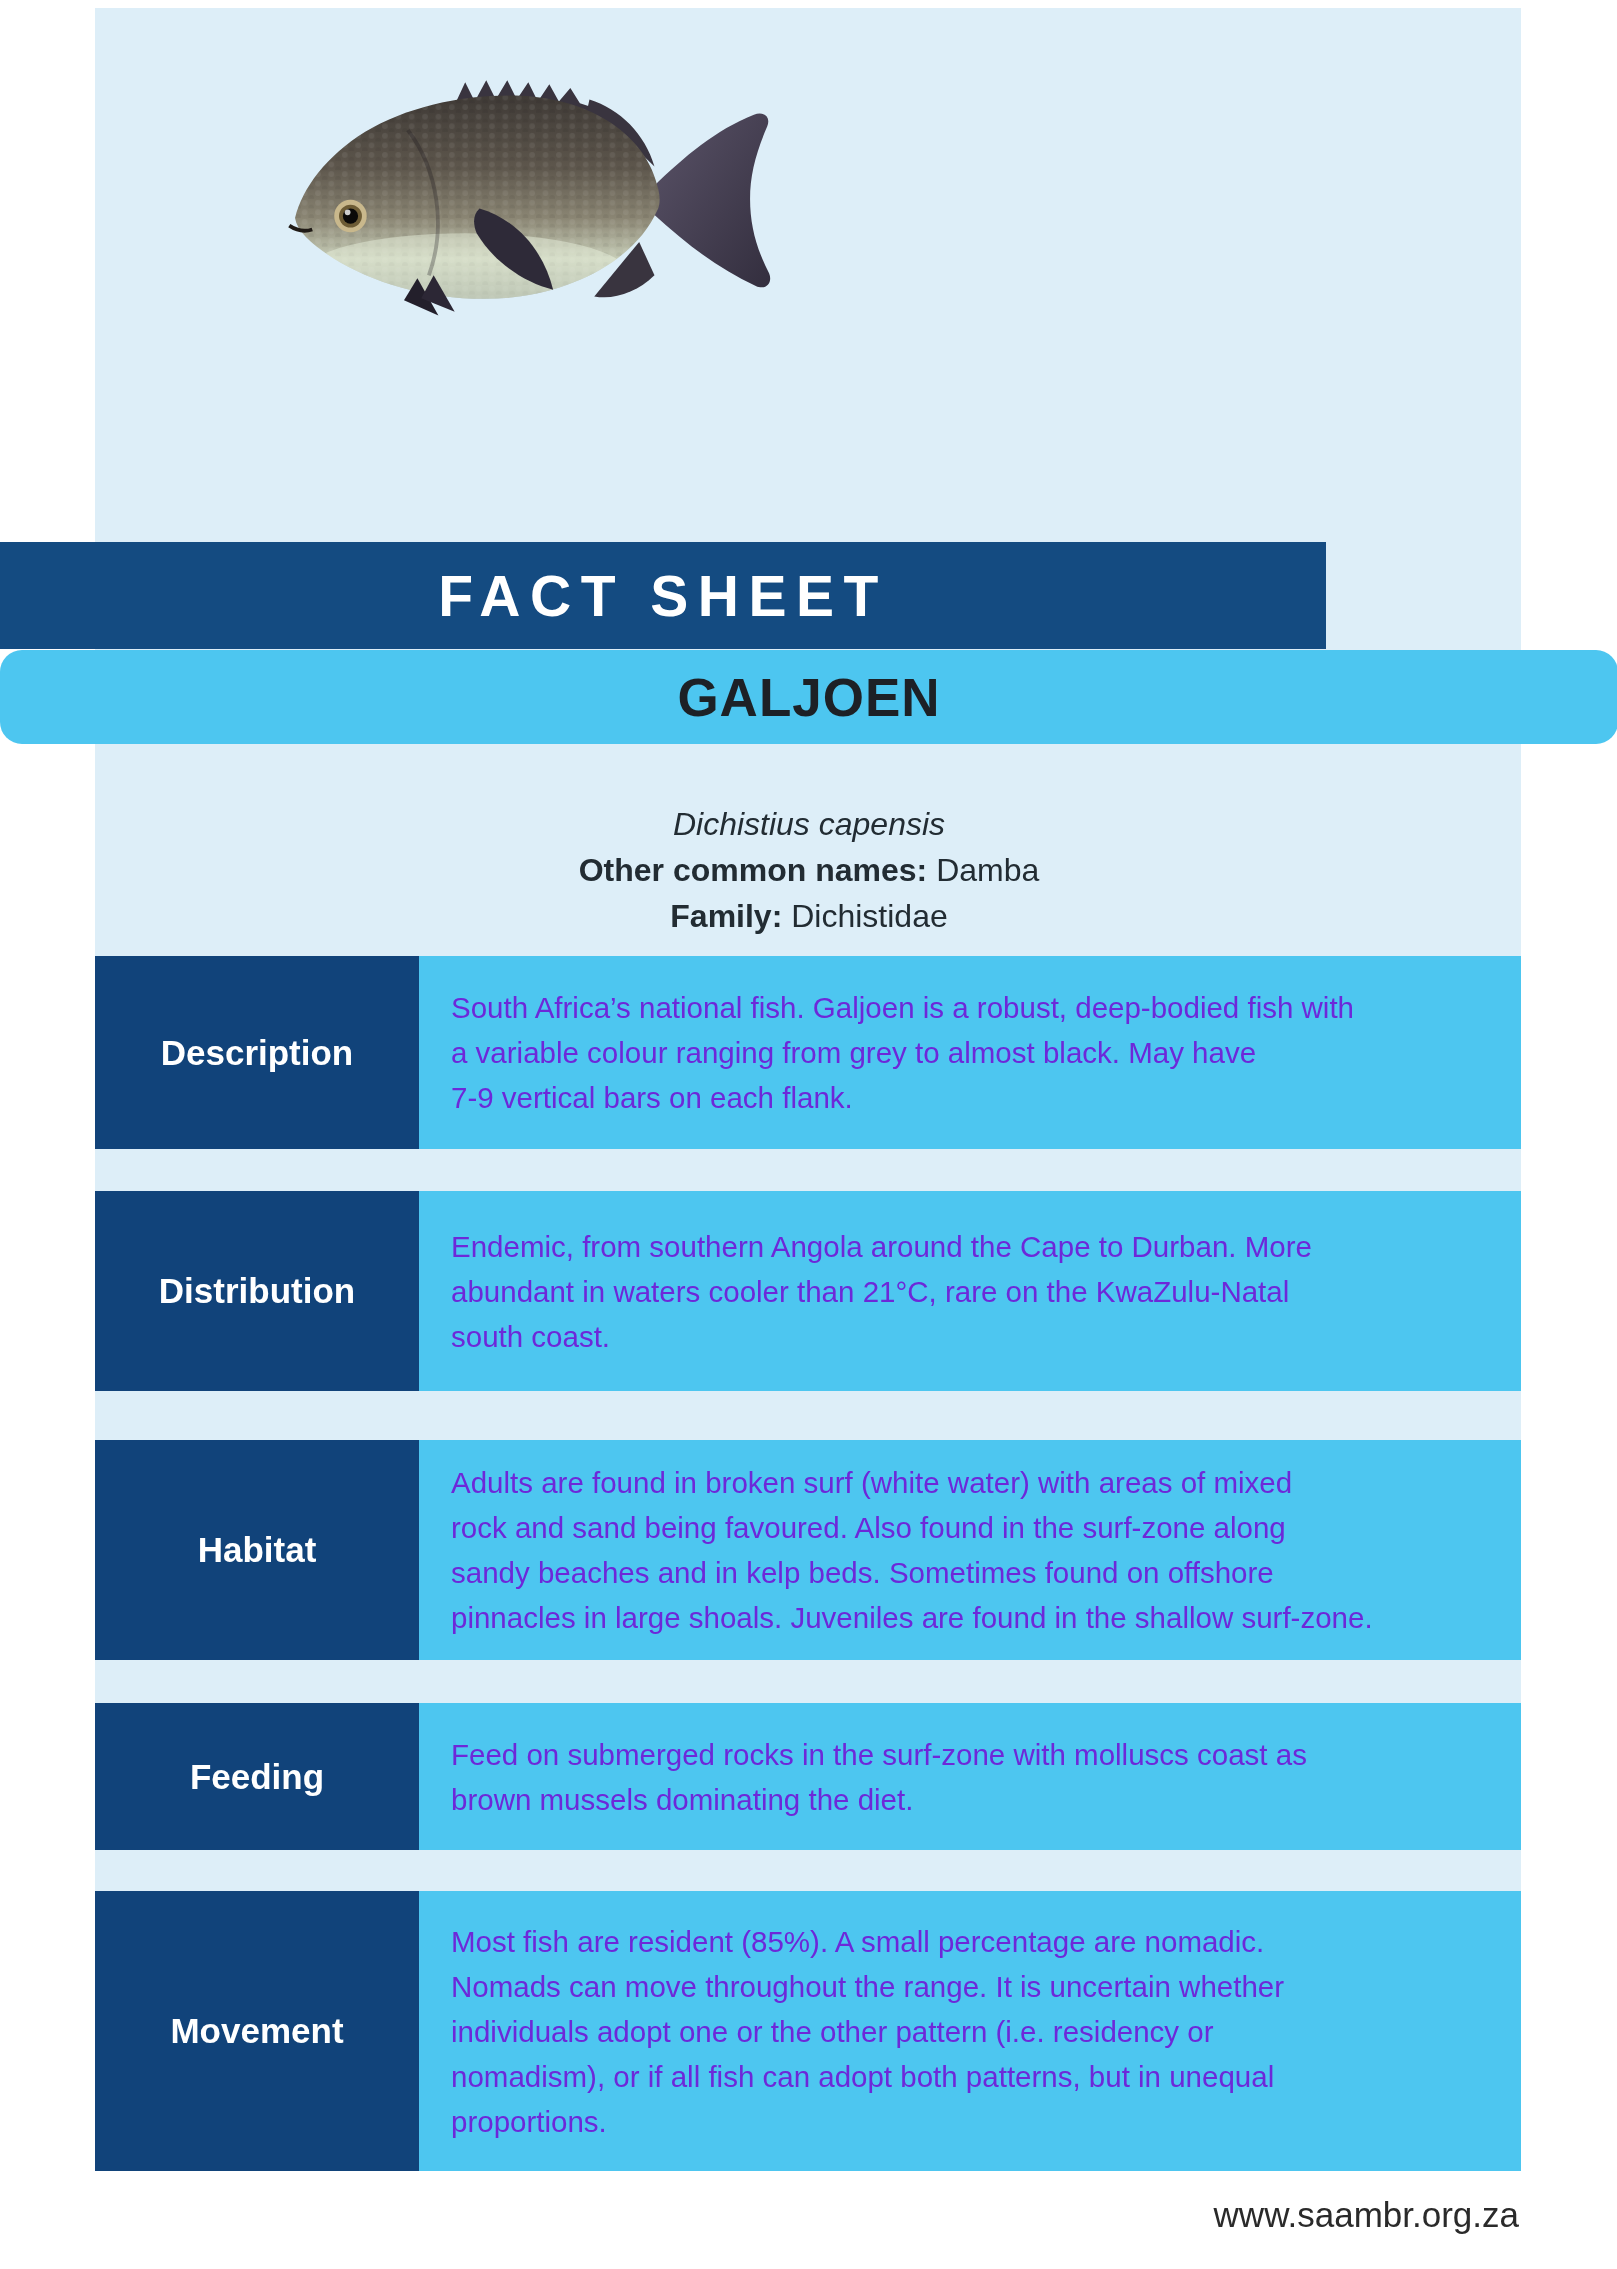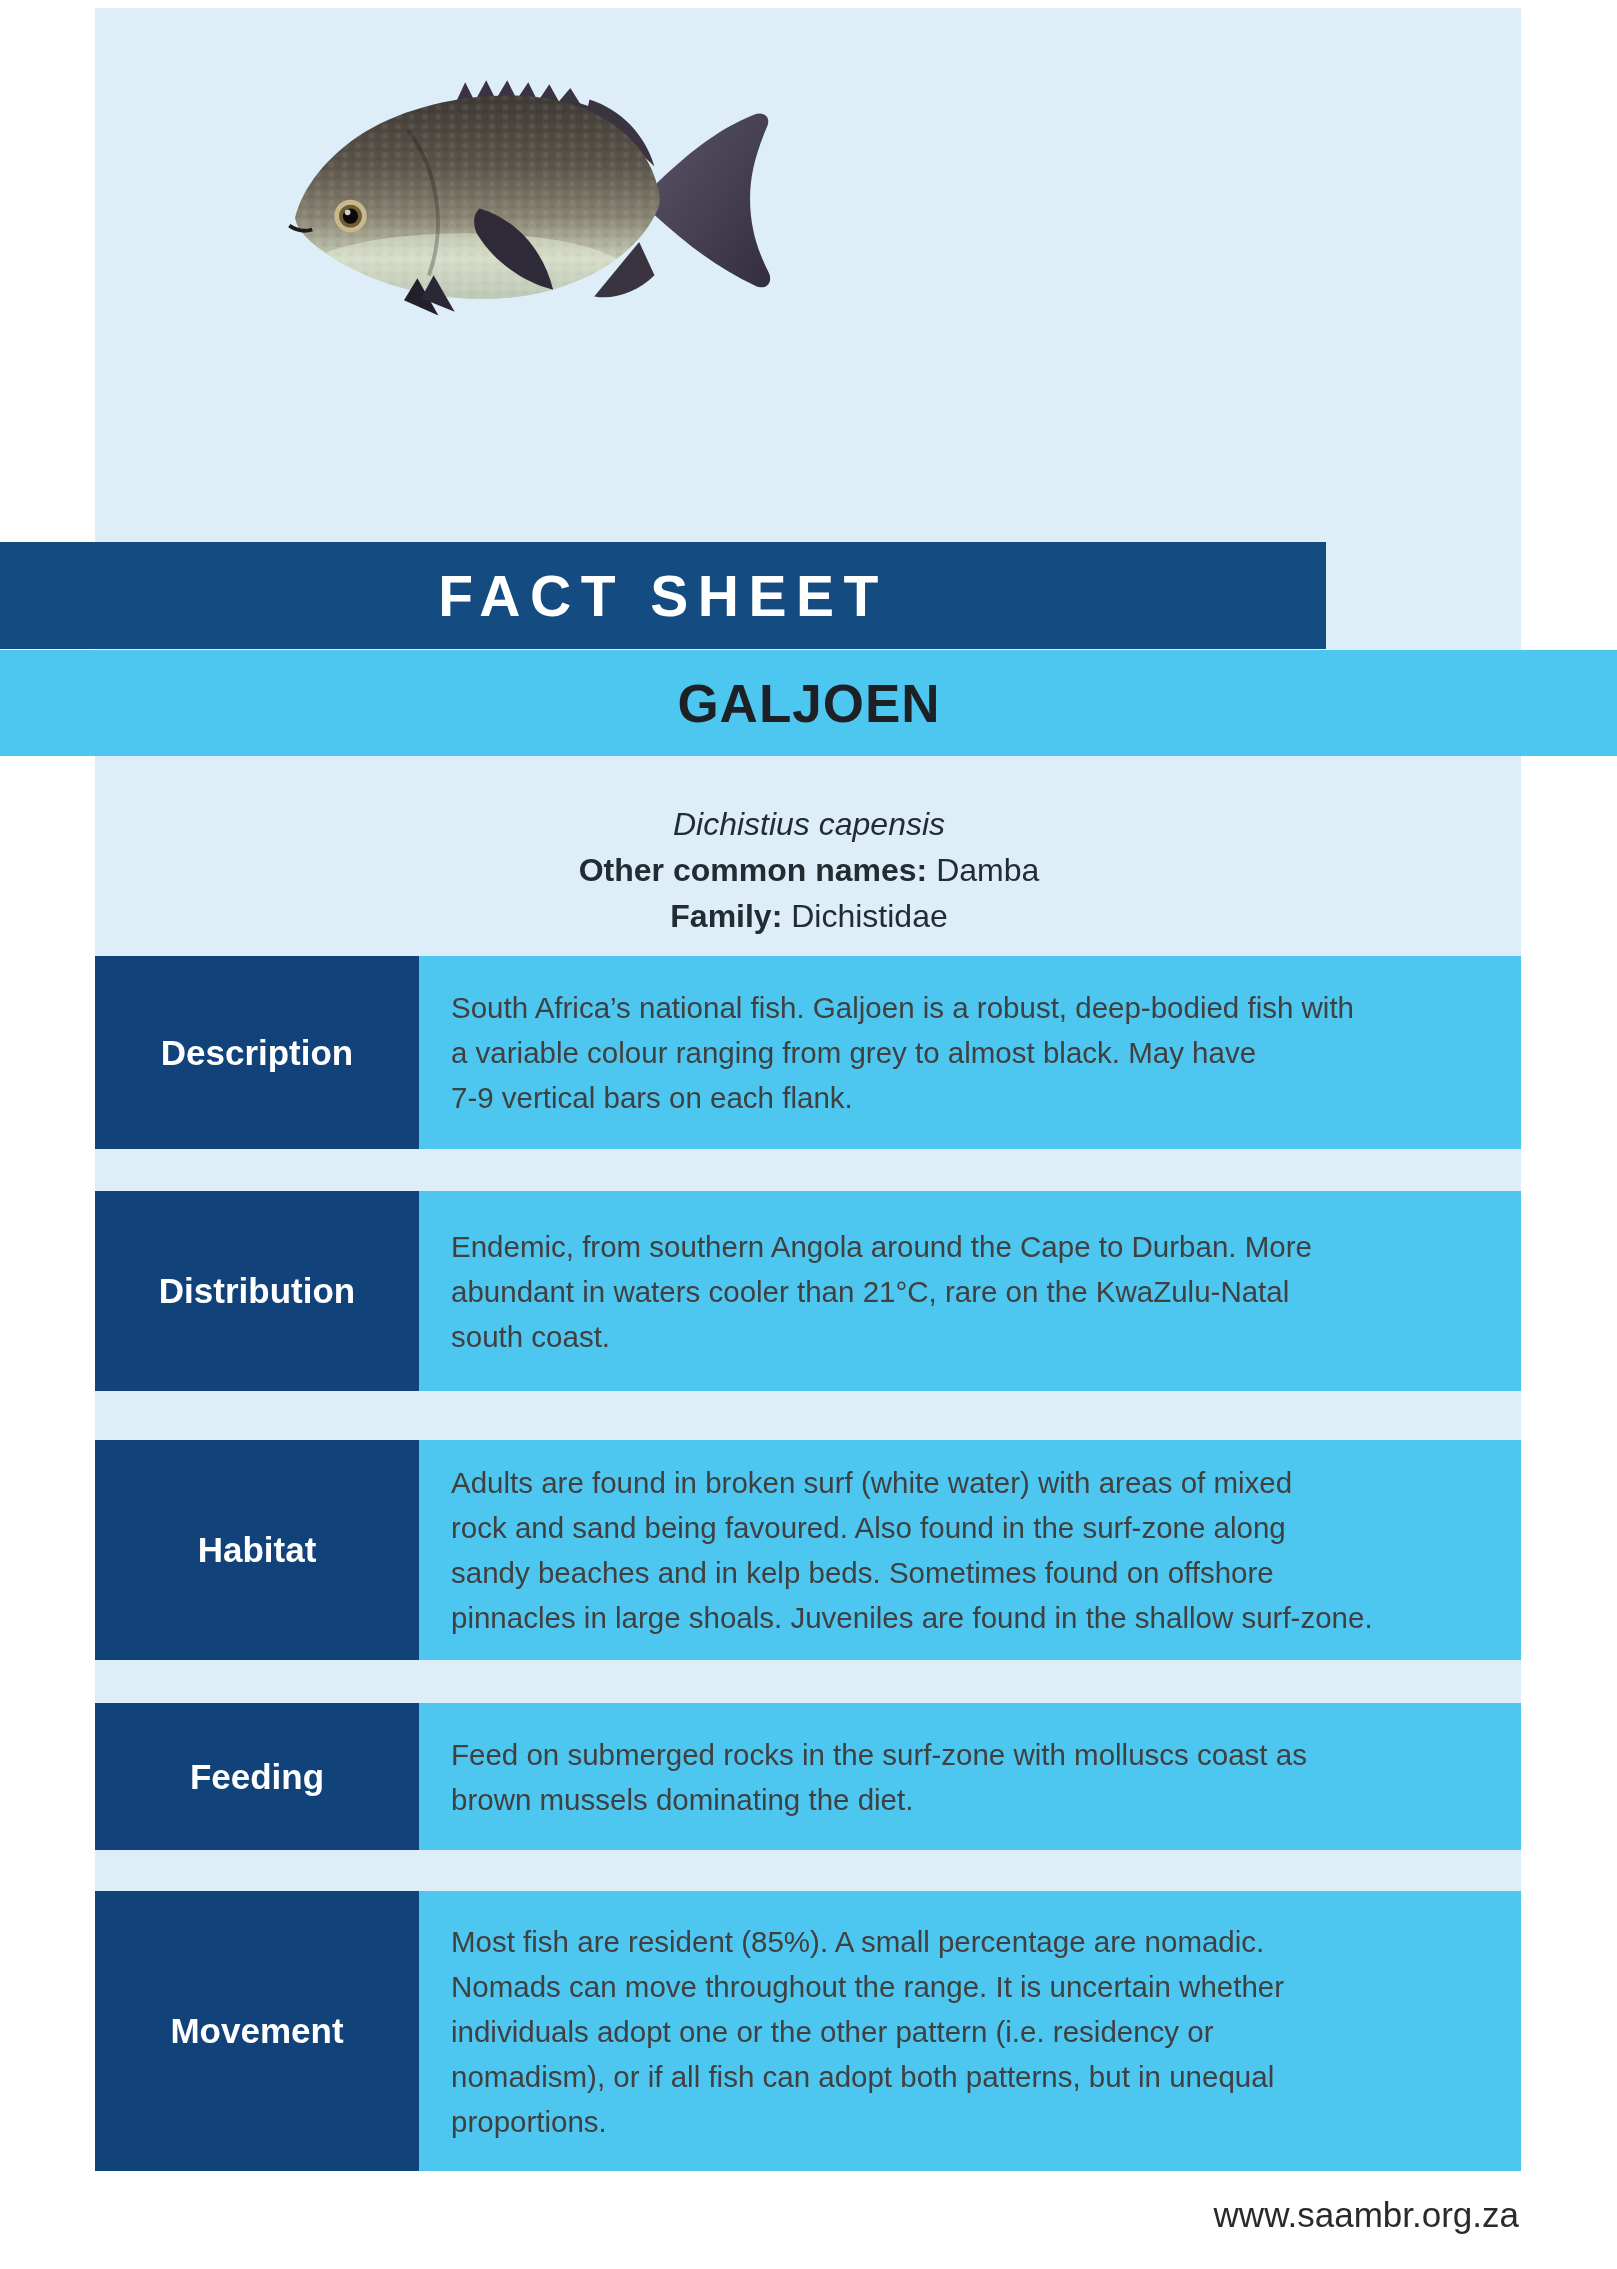--- a/index.html
+++ b/index.html
@@ -41,25 +41,26 @@
     color: #ffffff;
     font-weight: bold;
     font-size: 57px;
     letter-spacing: 9.5px;
   }
   .band-light {
     position: absolute;
     left: 0;
     top: 650px;
     width: 1618px;
-    height: 106px;
+    height: 94px;
     background: #4dc6f0;
     display: flex;
     align-items: center;
     justify-content: center;
+    border-radius: 22px;
   }
   .band-light .species {
     color: #1d2126;
     font-weight: bold;
     font-size: 53px;
     letter-spacing: 1px;
   }
   .taxonomy {
     position: absolute;
     left: 0;
@@ -87,21 +88,21 @@
     font-weight: bold;
     font-size: 35px;
     display: flex;
     align-items: center;
     justify-content: center;
     text-align: center;
   }
   .row-content {
     flex: 1;
     background: #4dc6f0;
-    color: #404040;
+    color: #6d28d9;
     font-size: 29.5px;
     line-height: 45px;
     padding: 9.5px 23px 9.5px 32px;
     display: flex;
     align-items: center;
     white-space: pre-line;
   }
   .r1 { min-height: 193px; margin-bottom: 42px; }
   .r2 { min-height: 200px; margin-bottom: 49px; }
   .r3 { min-height: 220px; margin-bottom: 43px; }

